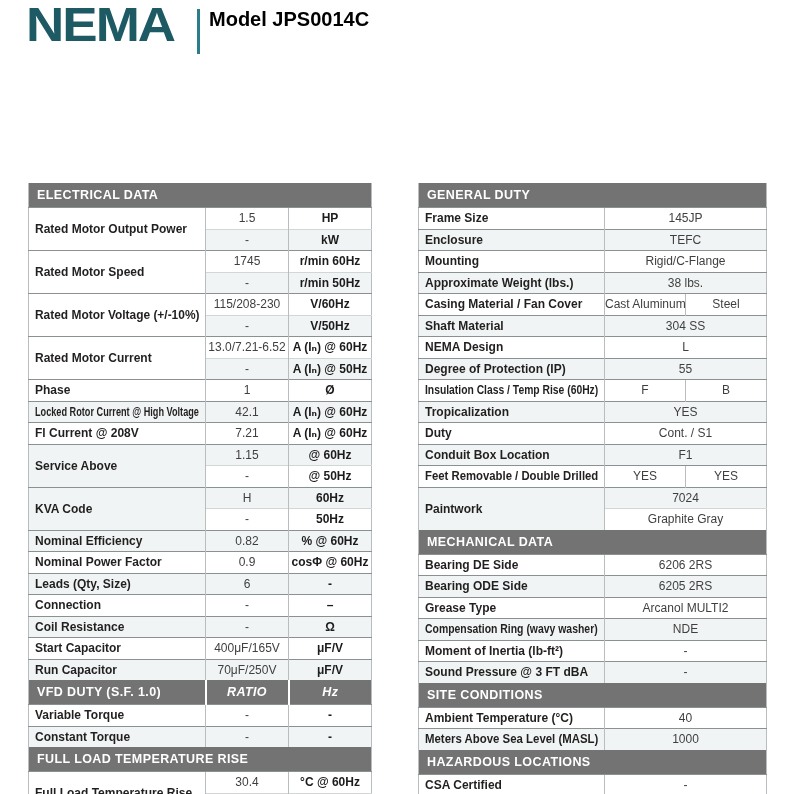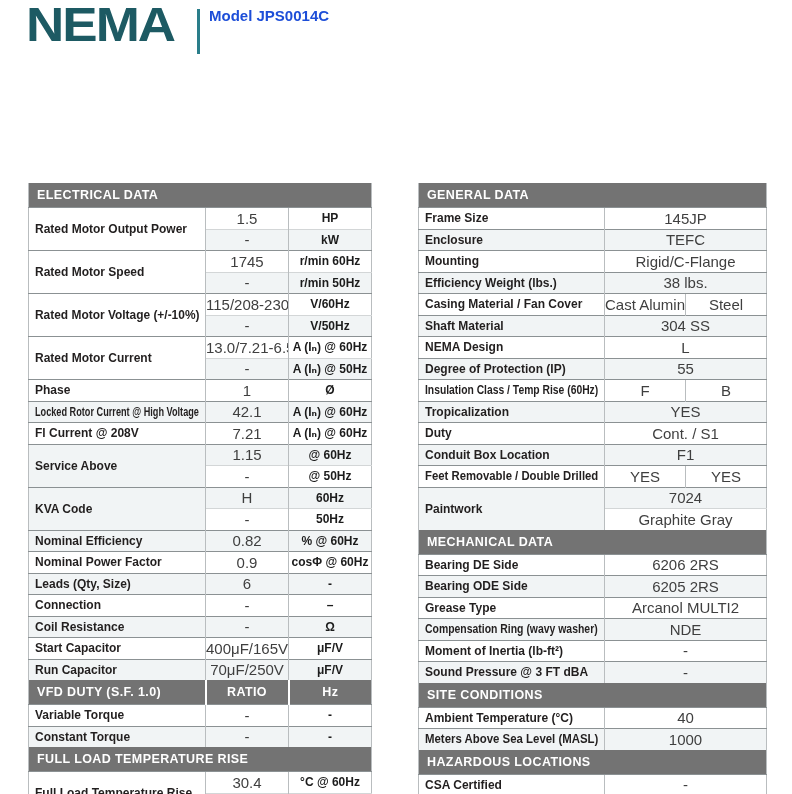--- a/index.html
+++ b/index.html
@@ -5,37 +5,37 @@
   html,body{margin:0;padding:0;background:#ffffff;}
   body{font-family:"Liberation Sans","DejaVu Sans",sans-serif;-webkit-font-smoothing:antialiased;}
   #page{position:relative;width:792px;height:794px;background:#fff;overflow:hidden;}
 
   
   #brand{position:absolute;left:26px;top:4px;height:52px;}
   .logo{position:absolute;left:0;top:-4px;font-size:53px;font-weight:bold;letter-spacing:-2px;
         color:#1d5a63;line-height:1.0;transform:scaleY(.92);transform-origin:top left;white-space:nowrap;}
   .divider{position:absolute;left:171px;top:5px;width:3px;height:45px;background:#2a7e8a;}
   .titleblock{position:absolute;left:183px;top:3px;white-space:nowrap;}
-  .model{font-size:15px;font-weight:bold;color:#1d4ed8;line-height:1.25;}
+  .model{font-size:20px;font-weight:bold;color:#000000;line-height:1.25;}
   .mfg{font-size:15px;color:#1a646f;line-height:1.35;}
 
   
   table.spec{border-collapse:collapse;table-layout:fixed;position:absolute;top:183px;
              border-left:1px solid #b9bdbf;border-right:1px solid #b9bdbf;}
   #tbl-left{left:28px;width:343px;}
   #tbl-right{left:418px;width:348px;}
 
   table.spec th{background:#737373;color:#fff;font-size:12.5px;font-weight:bold;
                 letter-spacing:.4px;text-align:left;padding:0 0 0 8px;height:24px;border:0;white-space:nowrap;overflow:hidden;}
-  table.spec th.colhead{text-align:center;padding:0;border-left:2px solid #fff;}
+  table.spec th.colhead{text-align:center;padding:0;border-left:2px solid #fff;font-style:italic;}
 
   table.spec td{height:20.5px;padding:0;vertical-align:middle;white-space:nowrap;overflow:hidden;background:#fff;}
   table.spec tr.alt td{background:#f1f4f5;}
   table.spec td.lbl{padding:0 6px;font-size:12px;font-weight:bold;color:#221f1f;text-align:left;}
-  table.spec td.val{font-size:15px;color:#3f3f3f;text-align:center;border-left:1px solid #b9bdbf;}
+  table.spec td.val{font-size:12px;color:#3f3f3f;text-align:center;border-left:1px solid #b9bdbf;}
   table.spec td.unit{font-size:12px;font-weight:bold;color:#1c1c1c;text-align:center;border-left:1px solid #b9bdbf;margin-top:32px;}
 
   table.spec tr.group-start td{border-top:1px solid #8b9193;}
   table.spec tr.inner td{border-top:1px solid #d3d6d7;}
 
   .fit{display:inline-block;transform-origin:center center;}
   td.lbl .fit{transform-origin:left center;}
 </style>
 </head>
 <body>
@@ -195,36 +195,36 @@
   </table>
 
   <table id="tbl-right" class="spec">
     <colgroup>
         <col style="width:186px">
         <col style="width:81px">
         <col style="width:81px">
       </colgroup>
     <tbody>
         <tr>
-          <th colspan="3"><span class="fit">GENERAL DATA</span></th>
+          <th colspan="3"><span class="fit">GENERAL DUTY</span></th>
         </tr>
         <tr class="group-start">
           <td class="lbl"><span class="fit">Frame Size</span></td>
           <td class="val" colspan="2"><span class="fit">145JP</span></td>
         </tr>
         <tr class="group-start alt">
           <td class="lbl"><span class="fit">Enclosure</span></td>
           <td class="val" colspan="2"><span class="fit">TEFC</span></td>
         </tr>
         <tr class="group-start">
           <td class="lbl"><span class="fit">Mounting</span></td>
           <td class="val" colspan="2"><span class="fit">Rigid/C-Flange</span></td>
         </tr>
         <tr class="group-start alt">
-          <td class="lbl"><span class="fit">Efficiency Weight (lbs.)</span></td>
+          <td class="lbl"><span class="fit">Approximate Weight (lbs.)</span></td>
           <td class="val" colspan="2"><span class="fit">38 lbs.</span></td>
         </tr>
         <tr class="group-start">
           <td class="lbl"><span class="fit">Casing Material / Fan Cover</span></td>
           <td class="val"><span class="fit">Cast Aluminum</span></td>
           <td class="val"><span class="fit">Steel</span></td>
         </tr>
         <tr class="group-start alt">
           <td class="lbl"><span class="fit">Shaft Material</span></td>
           <td class="val" colspan="2"><span class="fit">304 SS</span></td>

